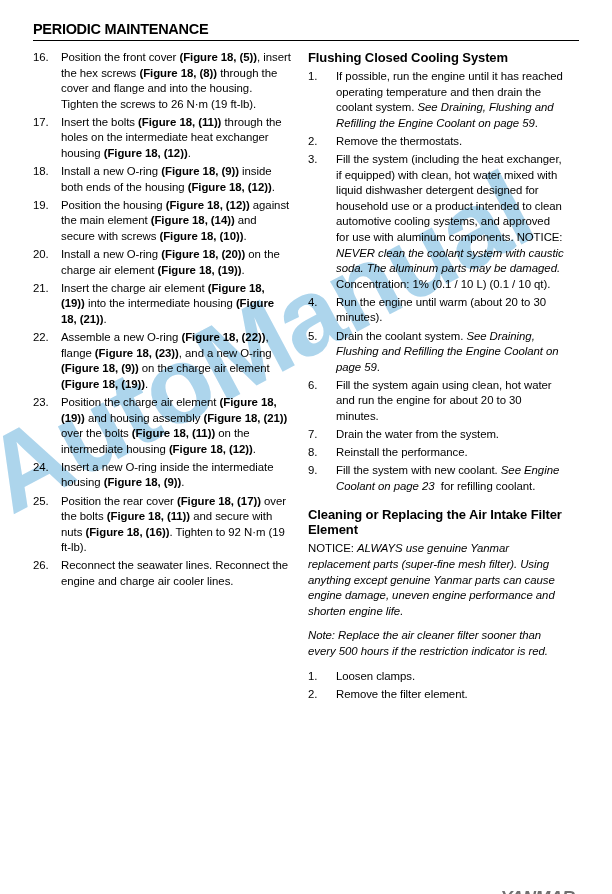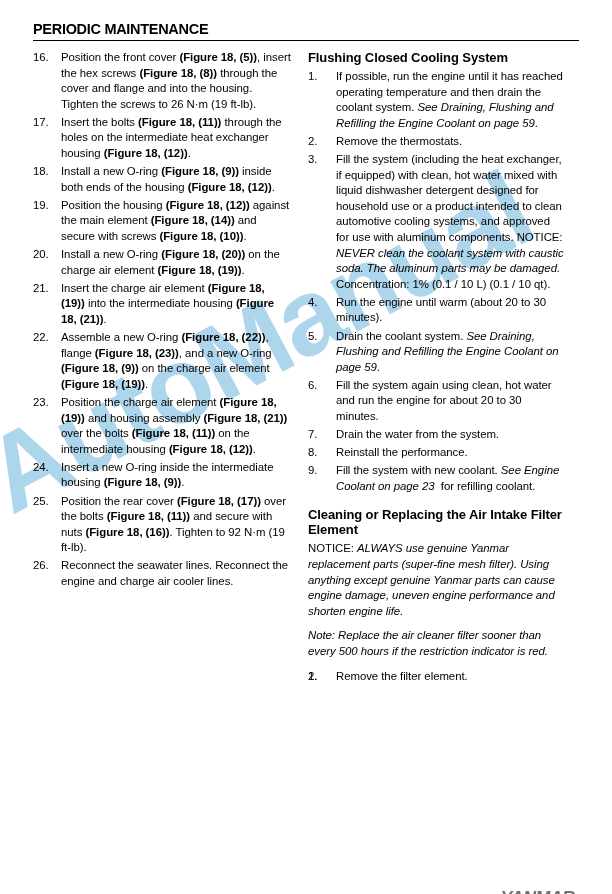--- a/index.html
+++ b/index.html
@@ -271,20 +271,21 @@
             <span class="li-body">Fill the system with new coolant. <i>See Engine Coolant on page 23</i>&nbsp; for refilling coolant.</span>
           </li>
         </ol>
 
       <div class="section-head spaced">Cleaning or Replacing the Air Intake Filter Element</div>
       <p class="para">NOTICE: <i>ALWAYS use genuine Yanmar replacement parts (super-fine mesh filter). Using anything except genuine Yanmar parts can cause engine damage, uneven engine performance and shorten engine life.</i></p>
       <p class="para"><i>Note: Replace the air cleaner filter sooner than every 500 hours if the restriction indicator is red.</i></p>
       <ol class="list">
           <li class="li">
             <span class="li-num">1.</span>
+            <span class="li-body">Loosen clamps.</span>
           </li>
           <li class="li">
             <span class="li-num">2.</span>
             <span class="li-body">Remove the filter element.</span>
           </li>
         </ol>
     </div>
 
   </div>
 

